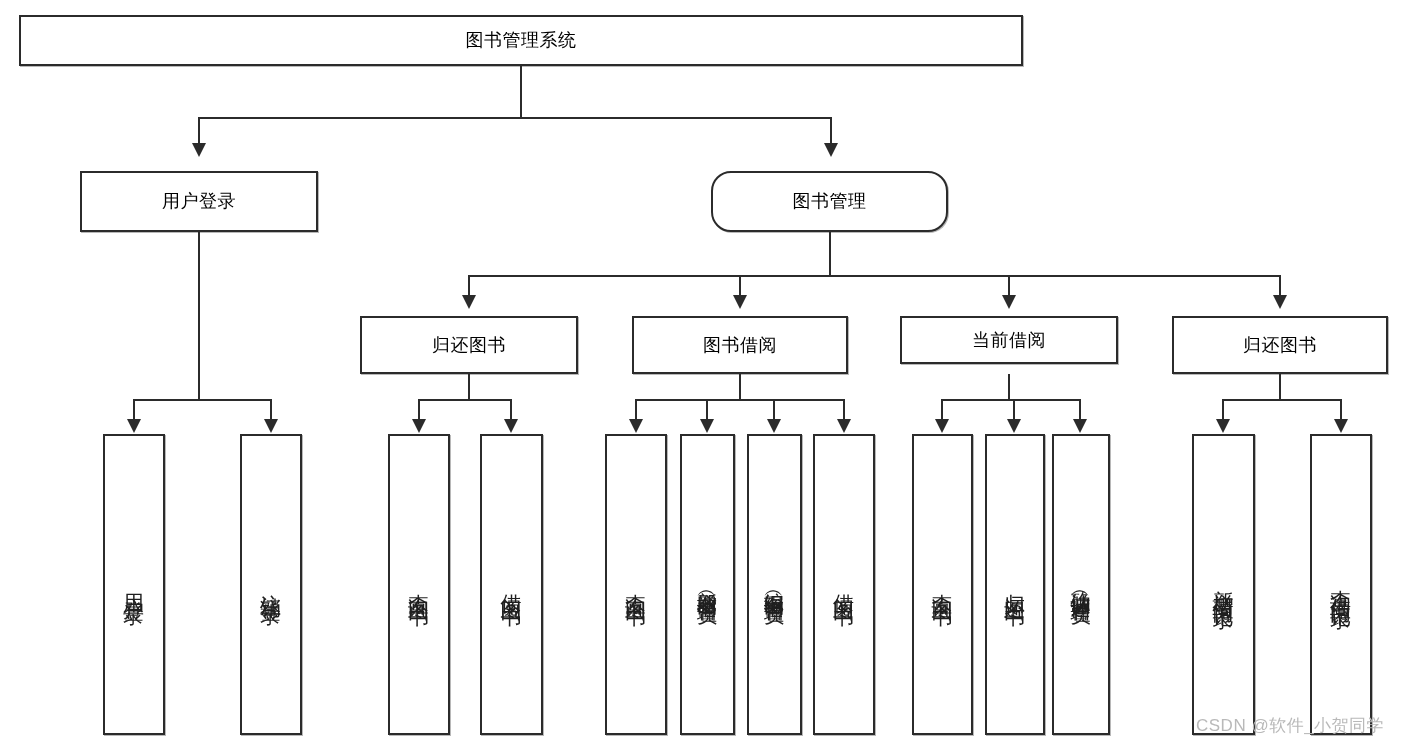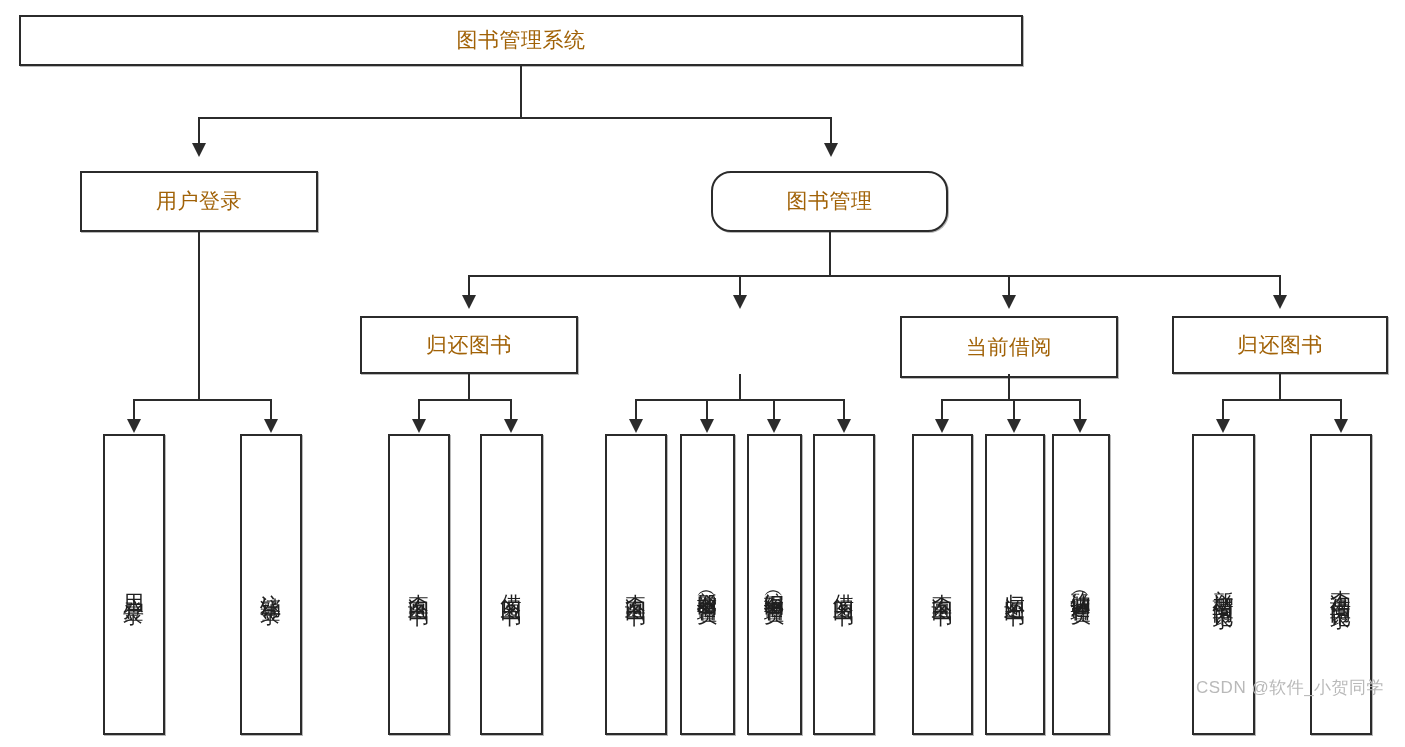--- a/index.html
+++ b/index.html
@@ -21,22 +21,22 @@
     position: absolute;
     box-sizing: border-box;
     background: #ffffff;
     border: 2px solid #2b2b2b;
     box-shadow: 1px 1px 0 0 #b8b8b8;
     display: flex;
     align-items: center;
     justify-content: center;
   }
   .node .label {
-    color: #a16207;
-    font-size: 21px;
+    color: #000000;
+    font-size: 18px;
     line-height: 1.25;
     letter-spacing: 0.5px;
     white-space: nowrap;
   }
   
   .leaf {
     position: absolute;
     box-sizing: border-box;
     background: #ffffff;
     border: 2px solid #2b2b2b;
@@ -124,21 +124,24 @@
   <div class="vline" style="left:739px; top:275px; height:21px;"></div>
   <div class="arrow" style="left:733px; top:295px;"></div>
   <div class="vline" style="left:1008px; top:275px; height:21px;"></div>
   <div class="arrow" style="left:1002px; top:295px;"></div>
   <div class="vline" style="left:1279px; top:275px; height:21px;"></div>
   <div class="arrow" style="left:1273px; top:295px;"></div>
 
   <div class="node" style="left:360px; top:316px; width:218px; height:58px;">
     <span class="label">归还图书</span>
   </div>
-  <div class="node" style="left:900px; top:316px; width:218px; height:62px;">
+  <div class="node" style="left:632px; top:316px; width:216px; height:58px;">
+    <span class="label">图书借阅</span>
+  </div>
+  <div class="node" style="left:900px; top:316px; width:218px; height:48px;">
     <span class="label">当前借阅</span>
   </div>
   <div class="node" style="left:1172px; top:316px; width:216px; height:58px;">
     <span class="label">归还图书</span>
   </div>
 
   <div class="vline" style="left:468px; top:374px; height:26px;"></div>
   <div class="hline" style="left:418px; top:399px; width:93px;"></div>
   <div class="vline" style="left:418px; top:399px; height:21px;"></div>
   <div class="arrow" style="left:412px; top:419px;"></div>
@@ -205,15 +208,15 @@
   <div class="leaf tall" style="left:1052px; top:434px; width:58px; height:301px;">
     <span class="vlabel">确认归还（管理员）</span>
   </div>
   <div class="leaf" style="left:1192px; top:434px; width:63px; height:301px;">
     <span class="vlabel">新增借阅记录</span>
   </div>
   <div class="leaf" style="left:1310px; top:434px; width:62px; height:301px;">
     <span class="vlabel">查询借阅记录</span>
   </div>
 
-  <div class="watermark" style="left:1196px; top:676px;">CSDN @软件_小贺同学</div>
+  <div class="watermark" style="left:1196px; top:714px;">CSDN @软件_小贺同学</div>
 
 </div>
 
 </body></html>

